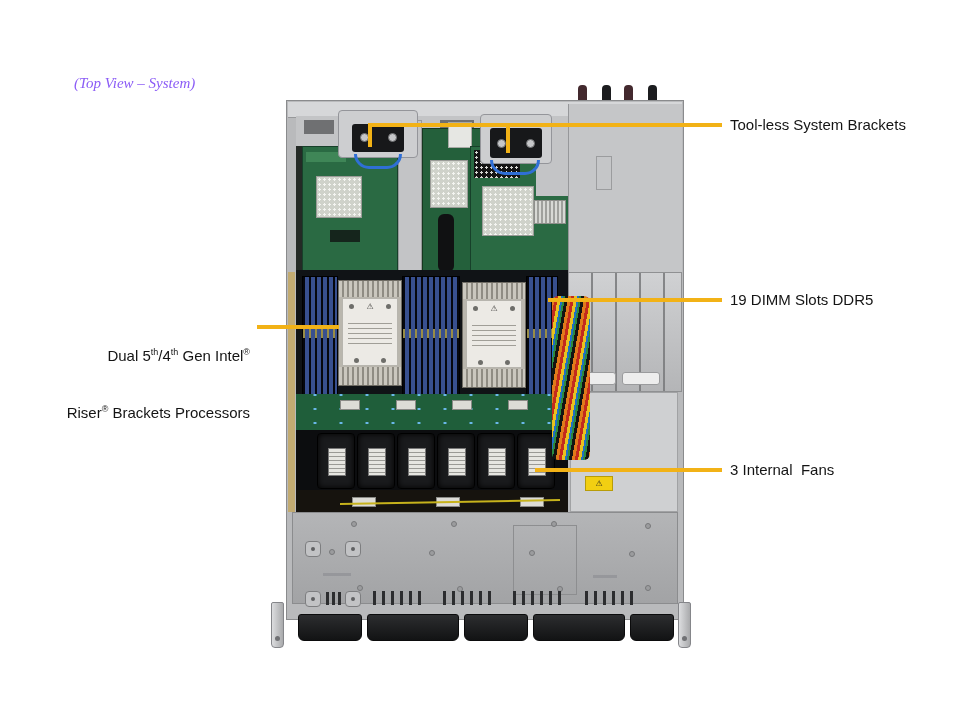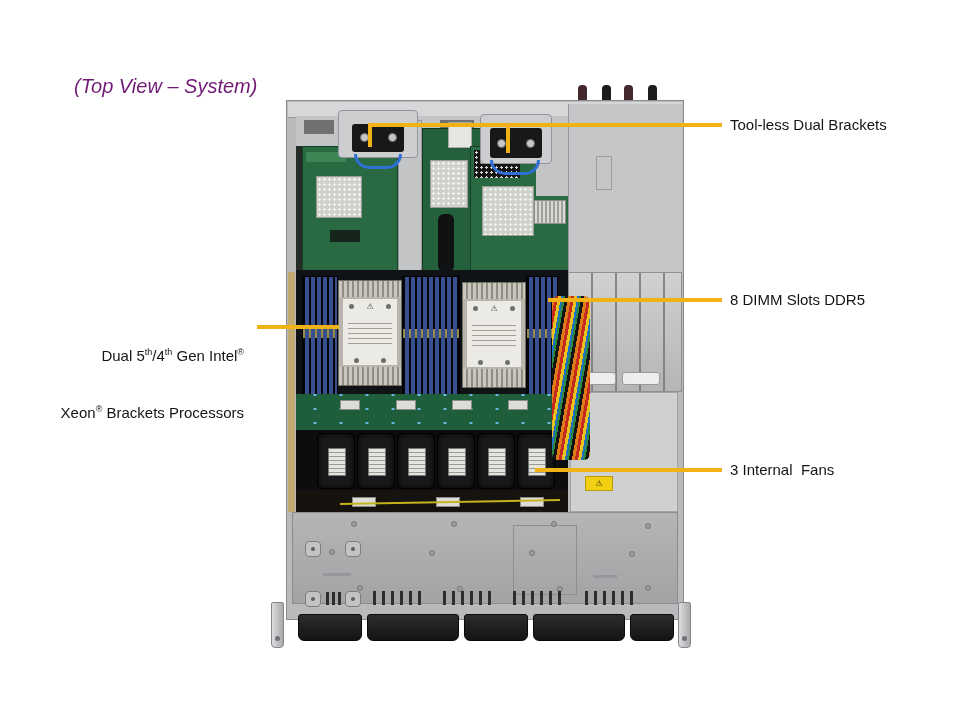--- a/index.html
+++ b/index.html
@@ -1,19 +1,19 @@
 <!DOCTYPE html>
 <html style="--callout: #F2B216;"><head>
 <meta charset="utf-8">
 <style>
   html,body{margin:0;padding:0;background:#fff;}
   .page{position:relative;width:960px;height:720px;background:#fff;overflow:hidden;
         font-family:"Liberation Sans",sans-serif;color:#161616;}
   .abs{position:absolute;}
-  .title{position:absolute;left:74px;top:75px;font-size:20px;font-style:italic;color:#701a75;}
+  .title{position:absolute;left:74px;top:75px;font-size:15px;font-style:italic;color:#8b5cf6;font-family:Liberation Serif, serif;}
   .label{position:absolute;font-size:15px;color:#141414;white-space:pre;line-height:18px;}
   .cpu-label{text-align:right;}
   .sup{font-size:9px;vertical-align:super;line-height:0;}
   .callout{position:absolute;background:var(--callout,#F2B216);z-index:50;}
   .metal{background:#c3c4c6;}
   .screw{position:absolute;width:6px;height:6px;border-radius:50%;
          background:#9b9c9e;border:1px solid #77787a;box-sizing:border-box;}
   .dotgrid{background-color:#cfd2ca;
            background-image:radial-gradient(#f4f5f1 1px, rgba(0,0,0,0) 1.3px);
            background-size:5px 5px;border:1px solid #9a9b97;box-sizing:border-box;}
@@ -243,22 +243,22 @@
   <div class="ear" style="left:271px;top:602px;"></div>
   <div class="ear" style="left:678px;top:602px;"></div>
 
   <div class="callout" style="left:370px;top:123px;width:352px;height:4px;"></div>
   <div class="callout" style="left:368px;top:123px;width:4px;height:24px;"></div>
   <div class="callout" style="left:506px;top:123px;width:4px;height:30px;"></div>
   <div class="callout" style="left:548px;top:298px;width:174px;height:4px;"></div>
   <div class="callout" style="left:257px;top:325px;width:82px;height:4px;"></div>
   <div class="callout" style="left:535px;top:468px;width:187px;height:4px;"></div>
 
-  <div class="label" style="left:730px;top:116px;">Tool-less Dual Brackets</div>
-  <div class="label" style="left:730px;top:291px;">8 DIMM Slots DDR5</div>
+  <div class="label" style="left:730px;top:116px;">Tool-less System Brackets</div>
+  <div class="label" style="left:730px;top:291px;">19 DIMM Slots DDR5</div>
   <div class="label" style="left:730px;top:461px;">3 Internal  Fans</div>
 
-  <div class="label cpu-label" style="left:22px;top:308px;width:222px;line-height:19px;">
+  <div class="label cpu-label" style="left:28px;top:308px;width:222px;line-height:19px;">
     <div><span>Dual 5</span><span class="sup">th</span><span>/4</span><span class="sup">th</span><span> Gen Intel</span><span class="sup">®</span></div>
-    <div><span>Xeon</span><span class="sup">®</span><span> Brackets Processors</span></div>
+    <div><span>Riser</span><span class="sup">®</span><span> Brackets Processors</span></div>
   </div>
 
 </div>
 
 </body></html>

